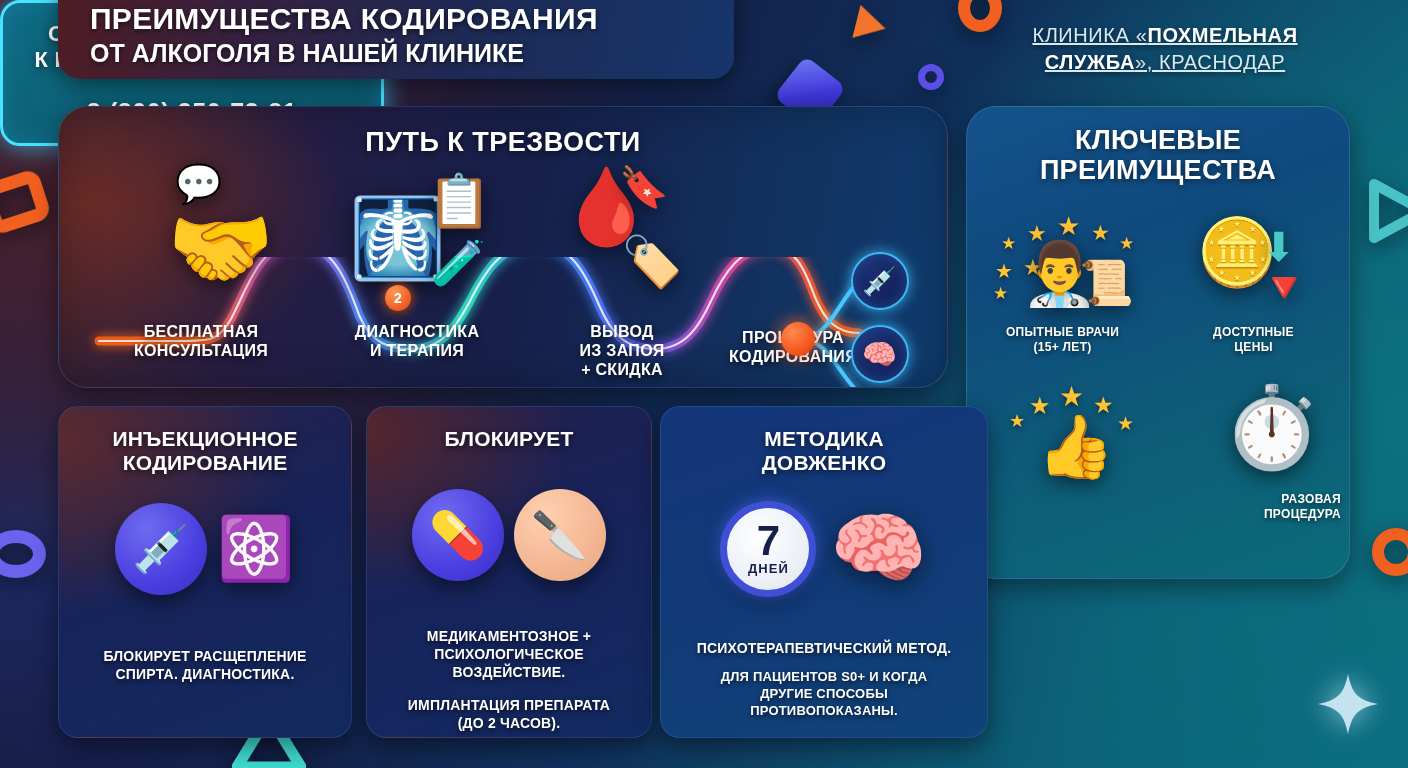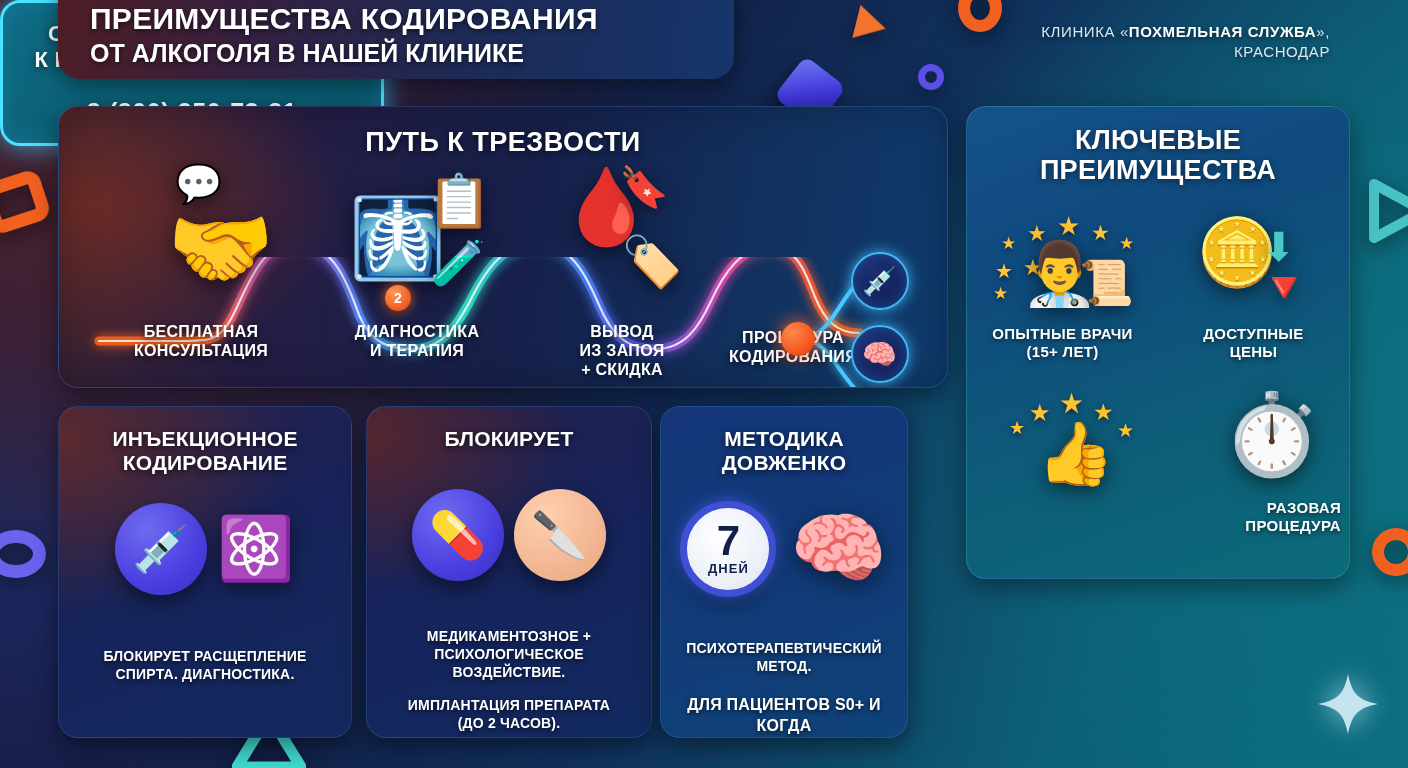--- a/index.html
+++ b/index.html
@@ -35,42 +35,42 @@
     width:0;height:0;
     border-top:17px solid transparent;
     border-bottom:17px solid transparent;
     border-left:30px solid #f2742c;
     filter:drop-shadow(0 6px 10px rgba(0,0,0,.45));
     transform:rotate(14deg);
   }
   .sparkle { filter: drop-shadow(0 0 14px rgba(190,235,255,.85)); }
 
   
-  .panel { position:absolute; border-radius:20px; }
+  .panel { position:absolute; border-radius:30px; }
 
   #title-panel {
     left:58px; top:-16px; width:676px; height:95px;
     background:linear-gradient(100deg, #4f1d24 0%, #35203f 28%, #1d2a55 60%, #17356b 100%);
     border-radius:0 0 22px 22px;
     box-shadow:0 6px 22px rgba(0,0,0,.45);
     padding:18px 0 0 32px;
   }
   #title-panel .l1 {
     color:#fff; font-size:30px; font-weight:bold; letter-spacing:.3px;
     text-shadow:0 2px 5px rgba(0,0,0,.6);
   }
   #title-panel .l2 {
     color:#fff; font-size:25px; font-weight:bold; margin-top:3px;
     text-shadow:0 2px 5px rgba(0,0,0,.6);
   }
 
   #clinic-name {
-    position:absolute; right:78px; top:22px; width:330px; text-align:right;
-    color:#d7eaf2; font-size:15px; font-weight:500; line-height:1.35;
-    letter-spacing:.6px; text-shadow:0 2px 5px rgba(0,0,0,.5);
+    position:absolute; right:78px; top:22px; width:330px; text-align:center;
+    color:#d7eaf2; font-size:20px; font-weight:500; line-height:1.35;
+    letter-spacing:.6px; text-shadow:0 2px 5px rgba(0,0,0,.5);text-decoration:underline;
   }
   #clinic-name b { color:#ffffff; font-weight:bold; }
 
   
   #journey {
     left:58px; top:106px; width:890px; height:282px;
     background:
       radial-gradient(420px 280px at 3% 35%, #6b2b26 0%, rgba(107,43,38,0) 62%),
       linear-gradient(100deg,#3b2230 0%,#241d44 26%,#16204a 52%,#12315f 78%,#0f3c6e 100%);
     border:1px solid rgba(140,180,255,.14);
@@ -120,21 +120,21 @@
   }
   #advantages h2 {
     text-align:center; color:#fff; font-size:27px; font-weight:bold;
     margin-top:18px; line-height:1.12; letter-spacing:.3px;
     text-shadow:0 2px 6px rgba(0,0,0,.55);
   }
   .adv-grid { display:grid; grid-template-columns:1fr 1fr; margin-top:16px; }
   .adv-cell { text-align:center; padding:6px 8px 14px; }
   .adv-art { height:118px; position:relative; }
   .adv-label {
-    color:#fff; font-weight:bold; font-size:15px; line-height:1.2;
+    color:#fff; font-weight:bold; font-size:12px; line-height:1.2;
     letter-spacing:.3px; text-shadow:0 2px 5px rgba(0,0,0,.6);
   }
   .stars { position:absolute; inset:0; }
   .star { position:absolute; color:#ffc233; filter:drop-shadow(0 2px 3px rgba(0,0,0,.5)); }
 
   
   .mcard {
     position:absolute; top:406px; height:332px; border-radius:20px;
     border:1px solid rgba(130,170,235,.16);
     box-shadow:0 8px 24px rgba(0,0,0,.45);
@@ -158,21 +158,21 @@
     text-align:center; color:#fff; font-weight:bold; font-size:14px;
     line-height:1.3; letter-spacing:.2px; padding:0 14px; margin-top:10px;
     text-shadow:0 2px 5px rgba(0,0,0,.7);
   }
   #card-injection { left:58px; width:294px;
     background:radial-gradient(380px 280px at 0% 10%, #5b2a2e 0%, rgba(91,42,46,0) 62%),
                linear-gradient(160deg,#26204a 0%,#17235a 45%,#132a5e 100%); }
   #card-implant { left:366px; width:286px;
     background:radial-gradient(340px 260px at 0% 8%, #54262f 0%, rgba(84,38,47,0) 60%),
                linear-gradient(160deg,#221f4c 0%,#16245c 50%,#122a60 100%); }
-  #card-dovzhenko { left:660px; width:248px;
+  #card-dovzhenko { left:660px; width:328px;
     background:linear-gradient(160deg,#14357a 0%,#123a78 45%,#0f4378 100%); }
 
   .clock {
     width:96px; height:96px; border-radius:50%;
     background:radial-gradient(circle at 40% 35%, #ffffff, #e9eef6 70%, #d4dce8 100%);
     border:7px solid #3f4fd6;
     box-shadow:0 0 16px rgba(70,110,255,.7), 0 8px 16px rgba(0,0,0,.45);
     display:flex; flex-direction:column; align-items:center; justify-content:center;
     color:#13204a;
   }
@@ -397,21 +397,21 @@
     <h3 style="white-space:pre-line;">МЕТОДИКА
 ДОВЖЕНКО</h3>
     <div class="art" style="gap:14px;">
       <div class="clock">
         <span class="num">7</span>
         <span class="unit">ДНЕЙ</span>
       </div>
       <span style="font-size:78px; filter:drop-shadow(0 6px 12px rgba(0,0,0,.5));">🧠</span>
     </div>
     <p style="white-space:pre-line; margin-top:20px;">ПСИХОТЕРАПЕВТИЧЕСКИЙ МЕТОД.</p>
-    <p style="white-space:pre-line; margin-top:20px; font-size:16px;">ДЛЯ ПАЦИЕНТОВ S0+ И КОГДА
+    <p style="white-space:pre-line; margin-top:12px; font-size:13px;">ДЛЯ ПАЦИЕНТОВ S0+ И КОГДА
 ДРУГИЕ СПОСОБЫ
 ПРОТИВОПОКАЗАНЫ.</p>
   </div>
 
   <div id="cta">
     <div class="cta-l1">СДЕЛАЙТЕ ПЕРВЫЙ ШАГ</div>
     <div class="cta-l2">К НОВОЙ ЖИЗНИ СЕГОДНЯ!</div>
     <div class="phone">8 (800) 350-73-81</div>
   </div>
 

